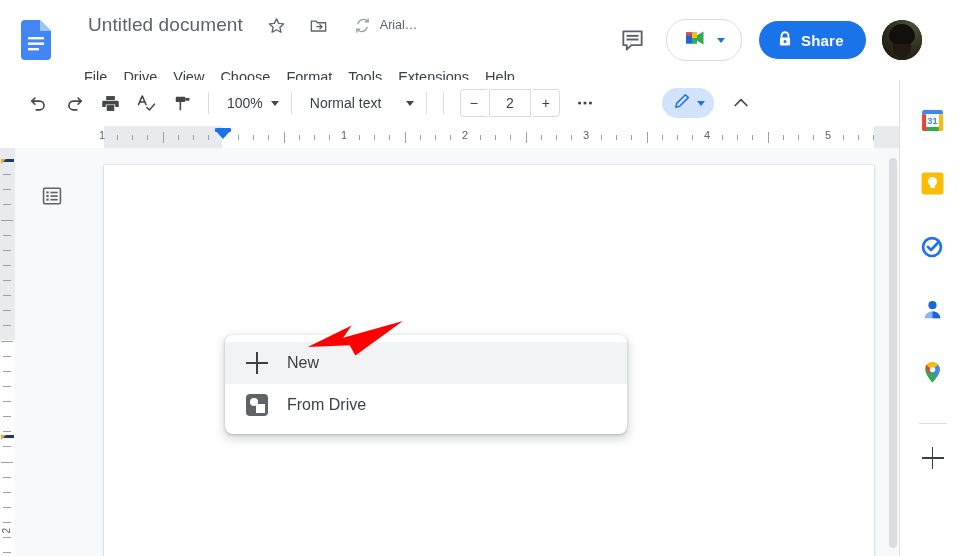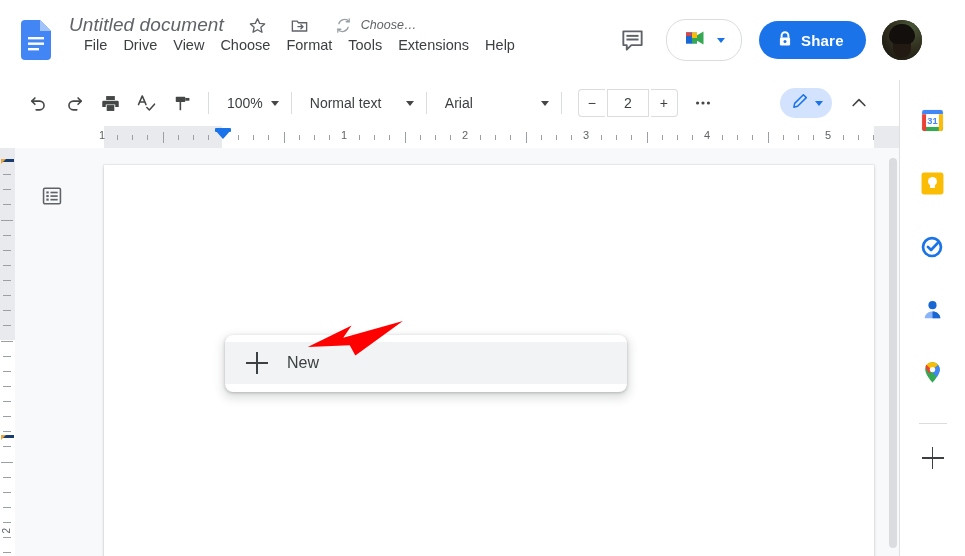--- a/index.html
+++ b/index.html
@@ -31,24 +31,23 @@
   .docs-logo {
     position: absolute;
     left: 16px; top: 14px;
     width: 40px; height: 52px;
     display: flex; align-items: center; justify-content: center;
   }
   .docs-logo svg { display: block; }
 
   .title-row {
     position: absolute;
-    left: 66px; top: 8px;
+    left: 85px; top: 8px;
     display: flex; align-items: center; gap: 20px;
     height: 34px;
-    font-style: italic;
   }
   .doc-title {
     font-size: 19px;
     color: #5f6368;
     letter-spacing: .1px;
     white-space: nowrap;
     padding: 1px 3px;
   }
   .hdr-icon {
     width: 22px; height: 22px;
@@ -58,21 +57,21 @@
   .hdr-icon svg { display: block; }
   .saving-wrap { display: flex; align-items: center; gap: 6px; margin-left: 2px; }
   .saving-text {
     font-size: 12.5px;
     color: #5f6368;
     white-space: nowrap;
   }
 
   .menubar {
     position: absolute;
-    left: 76px; top: 32px;
+    left: 76px; top: 64px;
     display: flex; align-items: center;
     height: 26px;
   }
   .menu-item {
     font-size: 14.5px;
     color: #3c4043;
     padding: 3px 8px;
     border-radius: 4px;
     white-space: nowrap;
     cursor: default;
@@ -484,21 +483,21 @@
       </div>
 
       <div class="saving-wrap">
         <div class="hdr-icon">
           <svg width="17" height="17" viewBox="0 0 24 24" fill="none" stroke="#9aa0a6" stroke-width="1.8" stroke-linecap="round">
             <path d="M20 6.5a8.5 8.5 0 0 0-14.6 3"></path>
             <path d="M4 17.5a8.5 8.5 0 0 0 14.6-3"></path>
             <path d="M20 2.5v4.2h-4.2M4 21.5v-4.2h4.2"></path>
           </svg>
         </div>
-        <div class="saving-text">Choose…</div>
+        <div class="saving-text">Arial…</div>
       </div>
     </div>
 
     <div class="menubar">
       <div class="menu-item">File</div>
       <div class="menu-item">Drive</div>
       <div class="menu-item">View</div>
       <div class="menu-item">Choose</div>
       <div class="menu-item">Format</div>
       <div class="menu-item">Tools</div>
@@ -599,24 +598,20 @@
 
     <div class="tb-sep"></div>
 
     <div class="tb-drop" style="min-width:104px">
       <span class="lbl">Normal text</span>
       <span class="caret" style="margin-left:auto"></span>
     </div>
 
     <div class="tb-sep"></div>
 
-    <div class="tb-drop" style="min-width:104px">
-      <span class="lbl">Arial</span>
-      <span class="caret" style="margin-left:auto"></span>
-    </div>
 
     <div class="tb-sep"></div>
 
     <div class="fontsize-group">
       <div class="fs-box" style="width:26px;border-right:none;border-radius:4px 0 0 4px">−</div>
       <div class="fs-box" style="margin:0;border-radius:0">2</div>
       <div class="fs-box" style="width:26px;border-left:none;border-radius:0 4px 4px 0">+</div>
     </div>
 
     <div class="more-btn">
@@ -760,20 +755,27 @@
     </div>
 
     <div class="page">
 
 
       <div class="chooser">
         <div class="chooser-row selected">
           <span class="plus-icon"></span>
           <span class="opt-label">New</span>
         </div>
+        <div class="chooser-row">
+          <span class="drive-icon">
+            <span class="circ"></span>
+            <span class="sq"></span>
+          </span>
+          <span class="opt-label">From Drive</span>
+        </div>
       </div>
     </div>
 
     <div class="vscroll"></div>
   </div>
 
   <svg class="arrow-overlay" viewBox="0 0 965 556">
     <polygon id="arrow-shape" points="330,352 377,329 368,342 432,324 381,361 375,350" fill="#ff0000"></polygon>
   </svg>
 

